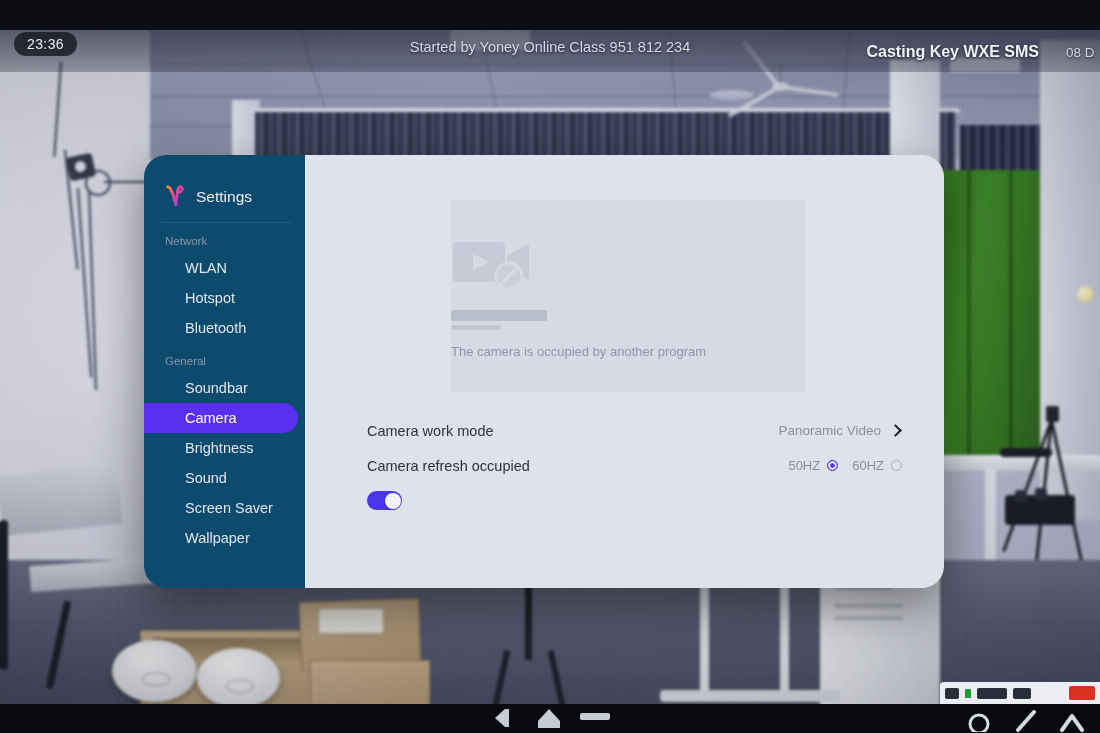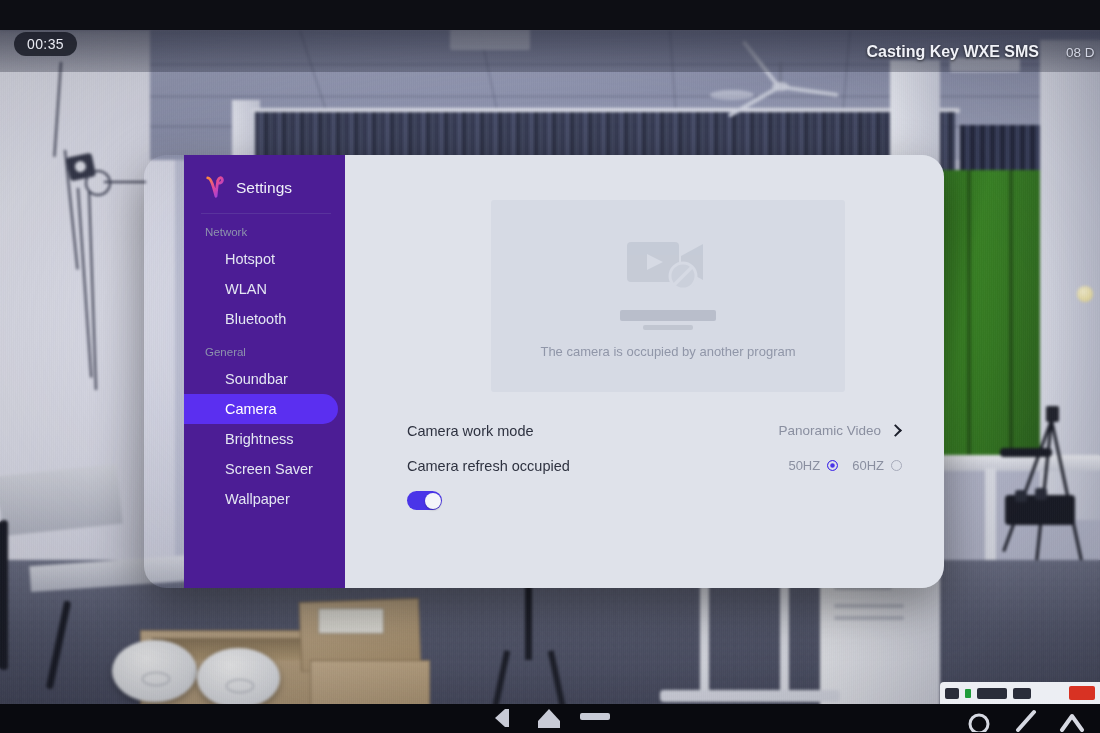--- a/index.html
+++ b/index.html
@@ -221,25 +221,24 @@
   #dialog {
     position: absolute; left: 144px; top: 155px;
     width: 800px; height: 433px;
     display: flex;
     border-radius: 22px;
     overflow: hidden;
     box-shadow: 0 18px 50px rgba(0,0,0,.45);
   }
   #sidebar {
     width: 161px; height: 100%;
-    background: #4c1d95;
-    padding-top: 7px;
+    background: #0c4a6e;
+    padding-top: 16px;
     position: relative;
     flex: 0 0 161px;
-    margin-left: 40px;
   }
   .brand {
     display: flex; align-items: center; gap: 9px;
     padding: 14px 0 14px 21px;
   }
   .brand-logo { width: 22px; height: 23px; display:block; }
   .brand-text { color: #eef0f8; font-size: 15.5px; }
   .side-div {
     height: 1px; margin: 0 14px 0 17px;
     background: rgba(160,168,200,.16);
@@ -270,21 +269,21 @@
     background: #dfe2ea;
     position: relative;
     padding: 0;
   }
   .preview {
     position: absolute; left: 146px; top: 45px;
     width: 354px; height: 192px;
     background: #d6dae4;
     border-radius: 3px;
     display: flex; flex-direction: column;
-    align-items: center; justify-content: center;
+    justify-content: center;
   }
   .preview-icon { opacity: .55; margin-bottom: 4px; }
   .preview-bar1 {
     width: 96px; height: 11px; background: rgba(150,156,172,.45);
     border-radius: 2px; margin-top: 10px;
   }
   .preview-bar2 {
     width: 50px; height: 5px; background: rgba(150,156,172,.32);
     border-radius: 2px; margin-top: 4px;
   }
@@ -442,22 +441,23 @@
     <div class="sc blob" style="left:780px;top:560px;width:9px;height:140px;background:#e5e7ef;"></div>
     <div class="sc blob" style="left:660px;top:690px;width:180px;height:12px;background:#dfe1eb;"></div>
   </div>
   <div id="scene-blur"></div>
   <div id="scene-vignette"></div>
   <div id="scanlines"></div>
 
   <div id="topbar"></div>
   <div id="topstrip"></div>
 
-  <div class="timer-badge">00:35</div>
-
+  <div class="timer-badge">23:36</div>
+
+  <div class="started-by">Started by Yoney Online Class 951 812 234</div>
 
   <div class="cast-key">Casting Key WXE SMS</div>
 
   <div class="cast-date">08 D</div>
 
   <div id="dialog">
 
     <div id="sidebar">
 
       <div class="brand">
@@ -470,28 +470,29 @@
             </linearGradient>
           </defs>
           <path d="M3 2 C6 2 7 6 8.5 10 C10 14 11 19 12 22 C12.6 16 13 9 14.5 4 C15.3 1.6 17.6 1.2 18.6 3 C19.6 4.9 18.2 7 16.6 7.6 C15 8.2 13.6 7 13.8 5.4" fill="none" stroke="url(#lg)" stroke-width="3.1" stroke-linecap="round" stroke-linejoin="round"></path>
         </svg>
         <span class="brand-text">Settings</span>
       </div>
 
       <div class="side-div"></div>
 
       <div class="group-label">Network</div>
+      <div class="nav-item">WLAN</div>
       <div class="nav-item">Hotspot</div>
-      <div class="nav-item">WLAN</div>
       <div class="nav-item">Bluetooth</div>
 
       <div class="group-label">General</div>
       <div class="nav-item">Soundbar</div>
       <div class="nav-item active">Camera</div>
       <div class="nav-item">Brightness</div>
+      <div class="nav-item">Sound</div>
       <div class="nav-item">Screen Saver</div>
       <div class="nav-item">Wallpaper</div>
     </div>
 
     <div id="content">
 
       <div class="preview">
         <svg class="preview-icon" width="86" height="62" viewBox="0 0 86 62">
           <rect x="2" y="8" width="52" height="40" rx="4" fill="#b9bfcc"></rect>
           <path d="M56 22 L78 10 L78 46 L56 34 Z" fill="#b9bfcc"></path>

